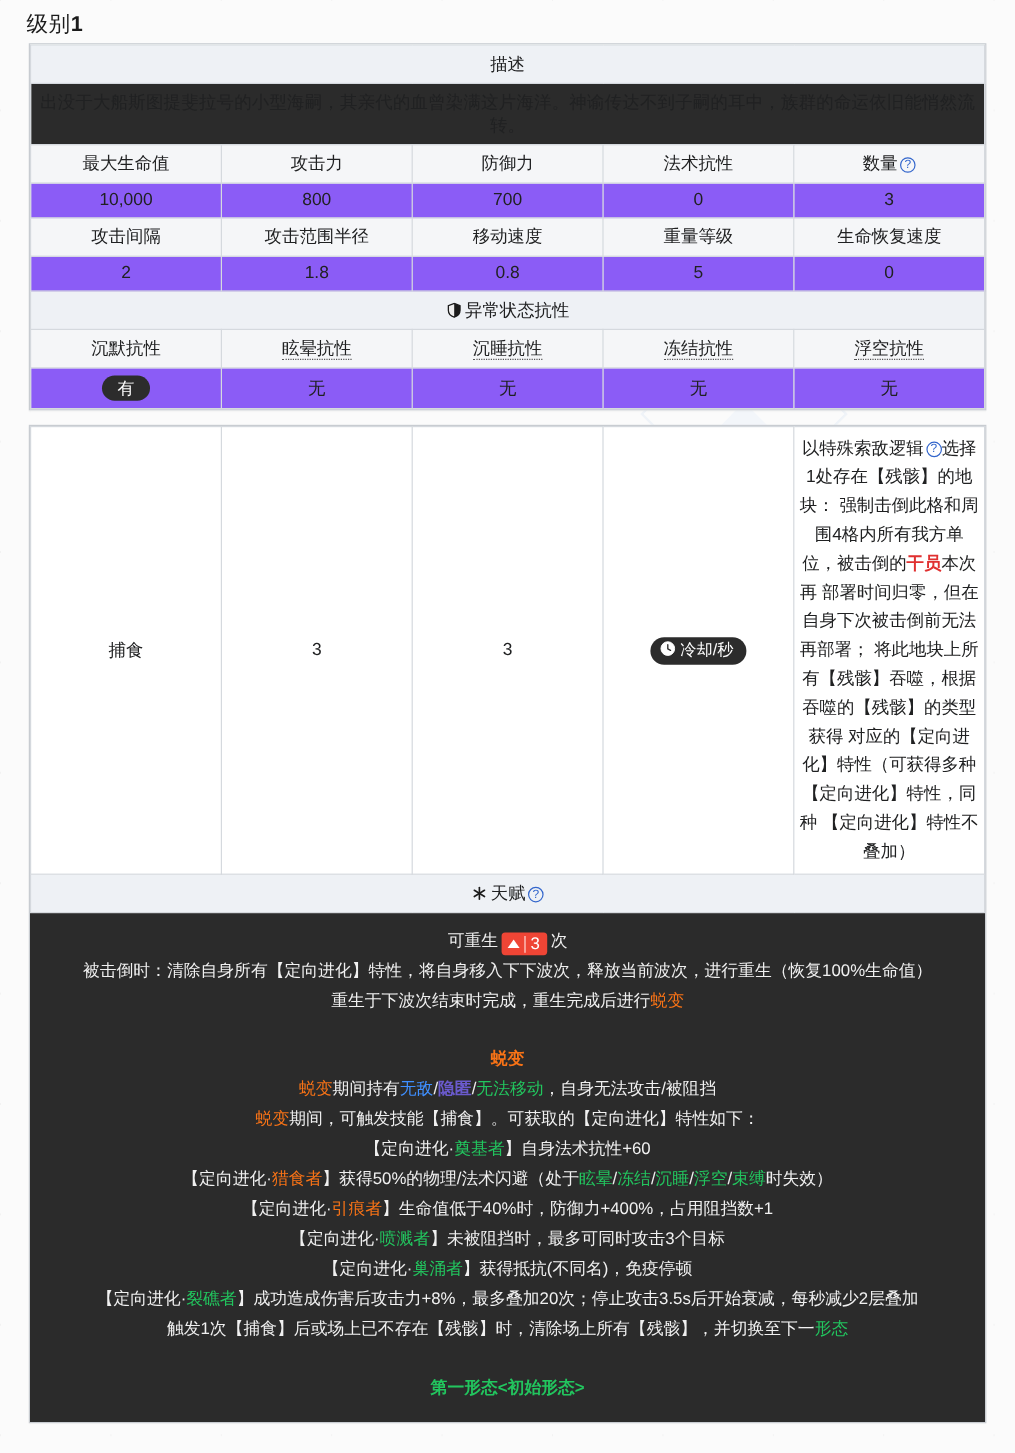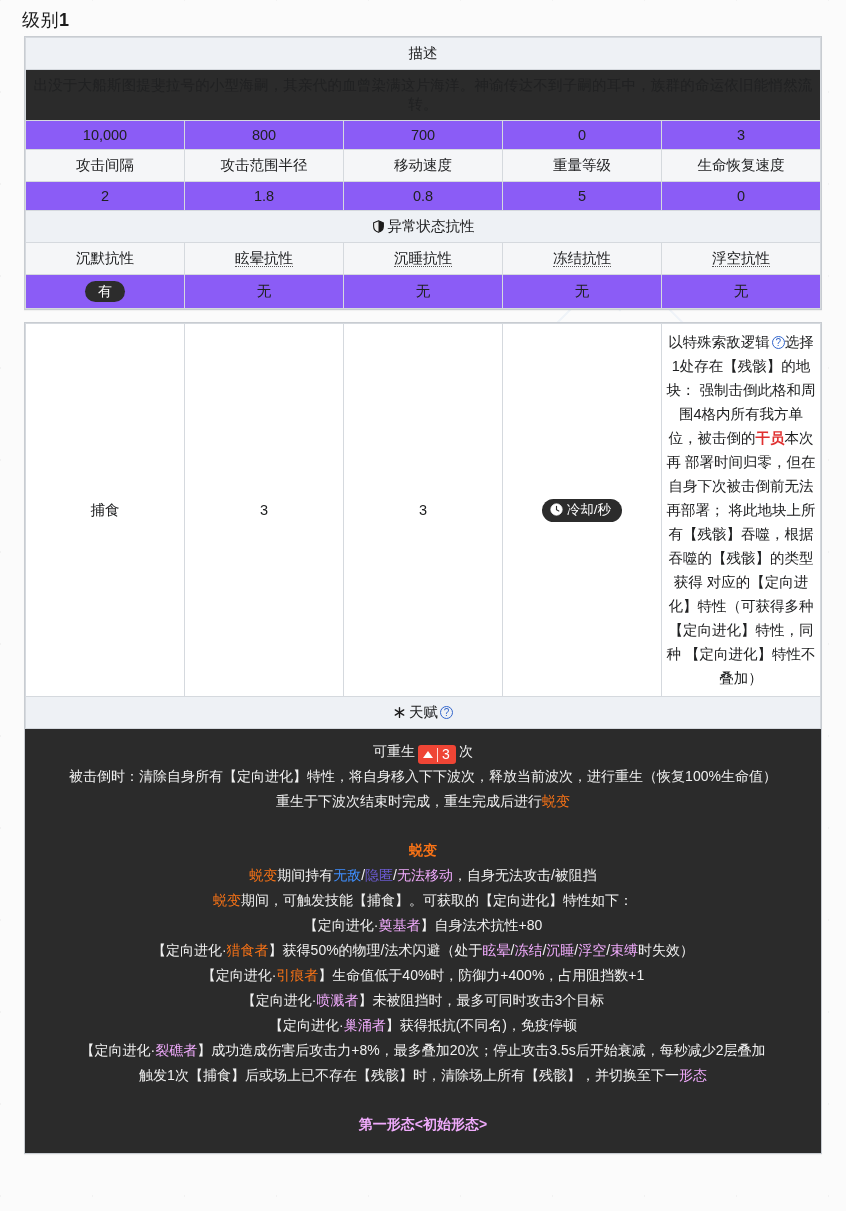--- a/index.html
+++ b/index.html
@@ -123,21 +123,20 @@
     display: inline-block;
     background: #2c2c2c;
     color: #ffffff;
     border-radius: 11px;
     padding: 2px 13px 3px 13px;
     font-size: 14px;
     line-height: 16px;
   }
   .pill-cd {
     display: inline-flex;
-    align-items: center;
     gap: 4px;
     background: #2c2c2c;
     color: #ffffff;
     border-radius: 12px;
     padding: 3px 11px 4px 8px;
     font-size: 13.5px;
     line-height: 16px;
   }
   .clock-ic { width: 13px; height: 13px; display: inline-block; vertical-align: -2px; }
 
@@ -155,23 +154,23 @@
     background: #2b2b2b;
     color: #f0f0f0;
     text-align: center;
     font-size: 14px;
     line-height: 25px;
     padding: 10px 12px 16px 12px;
   }
   .talent-body .ln { display: block; }
   .talent-body .gap { height: 24px; }
   .t-red { color: #f97316; }
-  .t-blue { color: #f0abfc; text-align: center; }
+  .t-blue { color: #22c55e; text-align: center; }
   .t-cyan { color: #3f8fff; }
-  .t-purple { color: #6a5acd; }
+  .t-purple { color: #6a5acd; font-weight: bold; }
 
   .rebirth-badge {
     display: inline-flex;
     align-items: center;
     background: #ef4535;
     border-radius: 3px;
     padding: 0 4px;
     margin: 0 3px;
     vertical-align: -2px;
     height: 19px;
@@ -213,20 +212,27 @@
 <div class="card">
   <table class="grid">
     <tbody>
         <tr>
       <td class="sect-head" colspan="5">描述</td>
     </tr>
     <tr class="desc-row">
       <td colspan="5">出没于大船斯图提斐拉号的小型海嗣，其亲代的血曾染满这片海洋。神谕传达不到子嗣的耳中，族群的命运依旧能悄然流转。</td>
     </tr>
 
+    <tr class="col-head">
+      <th>最大生命值</th>
+      <th>攻击力</th>
+      <th>防御力</th>
+      <th>法术抗性</th>
+      <th><span>数量</span><span class="help">?</span></th>
+    </tr>
     <tr class="val-row">
       <td>10,000</td>
       <td>800</td>
       <td>700</td>
       <td>0</td>
       <td>3</td>
     </tr>
 
     <tr class="col-head">
       <th>攻击间隔</th>
@@ -320,21 +326,21 @@
     </span>
     <span class="ln">被击倒时：清除自身所有【定向进化】特性，将自身移入下下波次，释放当前波次，进行重生（恢复100%生命值）</span>
     <span class="ln"><span>重生于下波次结束时完成，重生完成后进行</span><span class="t-red">蜕变</span></span>
 
     <div class="gap"></div>
 
     <span class="ln t-red" style="font-weight:bold">蜕变</span>
     <span class="ln"><span class="t-red">蜕变</span><span>期间持有</span><span class="t-cyan">无敌</span>/<span class="t-purple">隐匿</span>/<span class="t-blue">无法移动</span><span>，自身无法攻击/被阻挡</span></span>
     <span class="ln"><span class="t-red">蜕变</span><span>期间，可触发技能【捕食】。可获取的【定向进化】特性如下：</span></span>
 
-    <span class="ln"><span>【定向进化·</span><span class="t-blue">奠基者</span><span>】自身法术抗性+80</span></span>
+    <span class="ln"><span>【定向进化·</span><span class="t-blue">奠基者</span><span>】自身法术抗性+60</span></span>
 
     <span class="ln"><span>【定向进化·</span><span class="t-red">猎食者</span><span>】获得50%的物理/法术闪避（处于</span><span class="t-blue">眩晕</span>/<span class="t-blue">冻结</span>/<span class="t-blue">沉睡</span>/<span class="t-blue">浮空</span>/<span class="t-blue">束缚</span><span>时失效）</span></span>
 
     <span class="ln"><span>【定向进化·</span><span class="t-red">引痕者</span><span>】生命值低于40%时，防御力+400%，占用阻挡数+1</span></span>
 
     <span class="ln"><span>【定向进化·</span><span class="t-blue">喷溅者</span><span>】未被阻挡时，最多可同时攻击3个目标</span></span>
 
     <span class="ln"><span>【定向进化·</span><span class="t-blue">巢涌者</span><span>】获得抵抗(不同名)，免疫停顿</span></span>
 
     <span class="ln"><span>【定向进化·</span><span class="t-blue">裂礁者</span><span>】成功造成伤害后攻击力+8%，最多叠加20次；停止攻击3.5s后开始衰减，每秒减少2层叠加</span></span>

